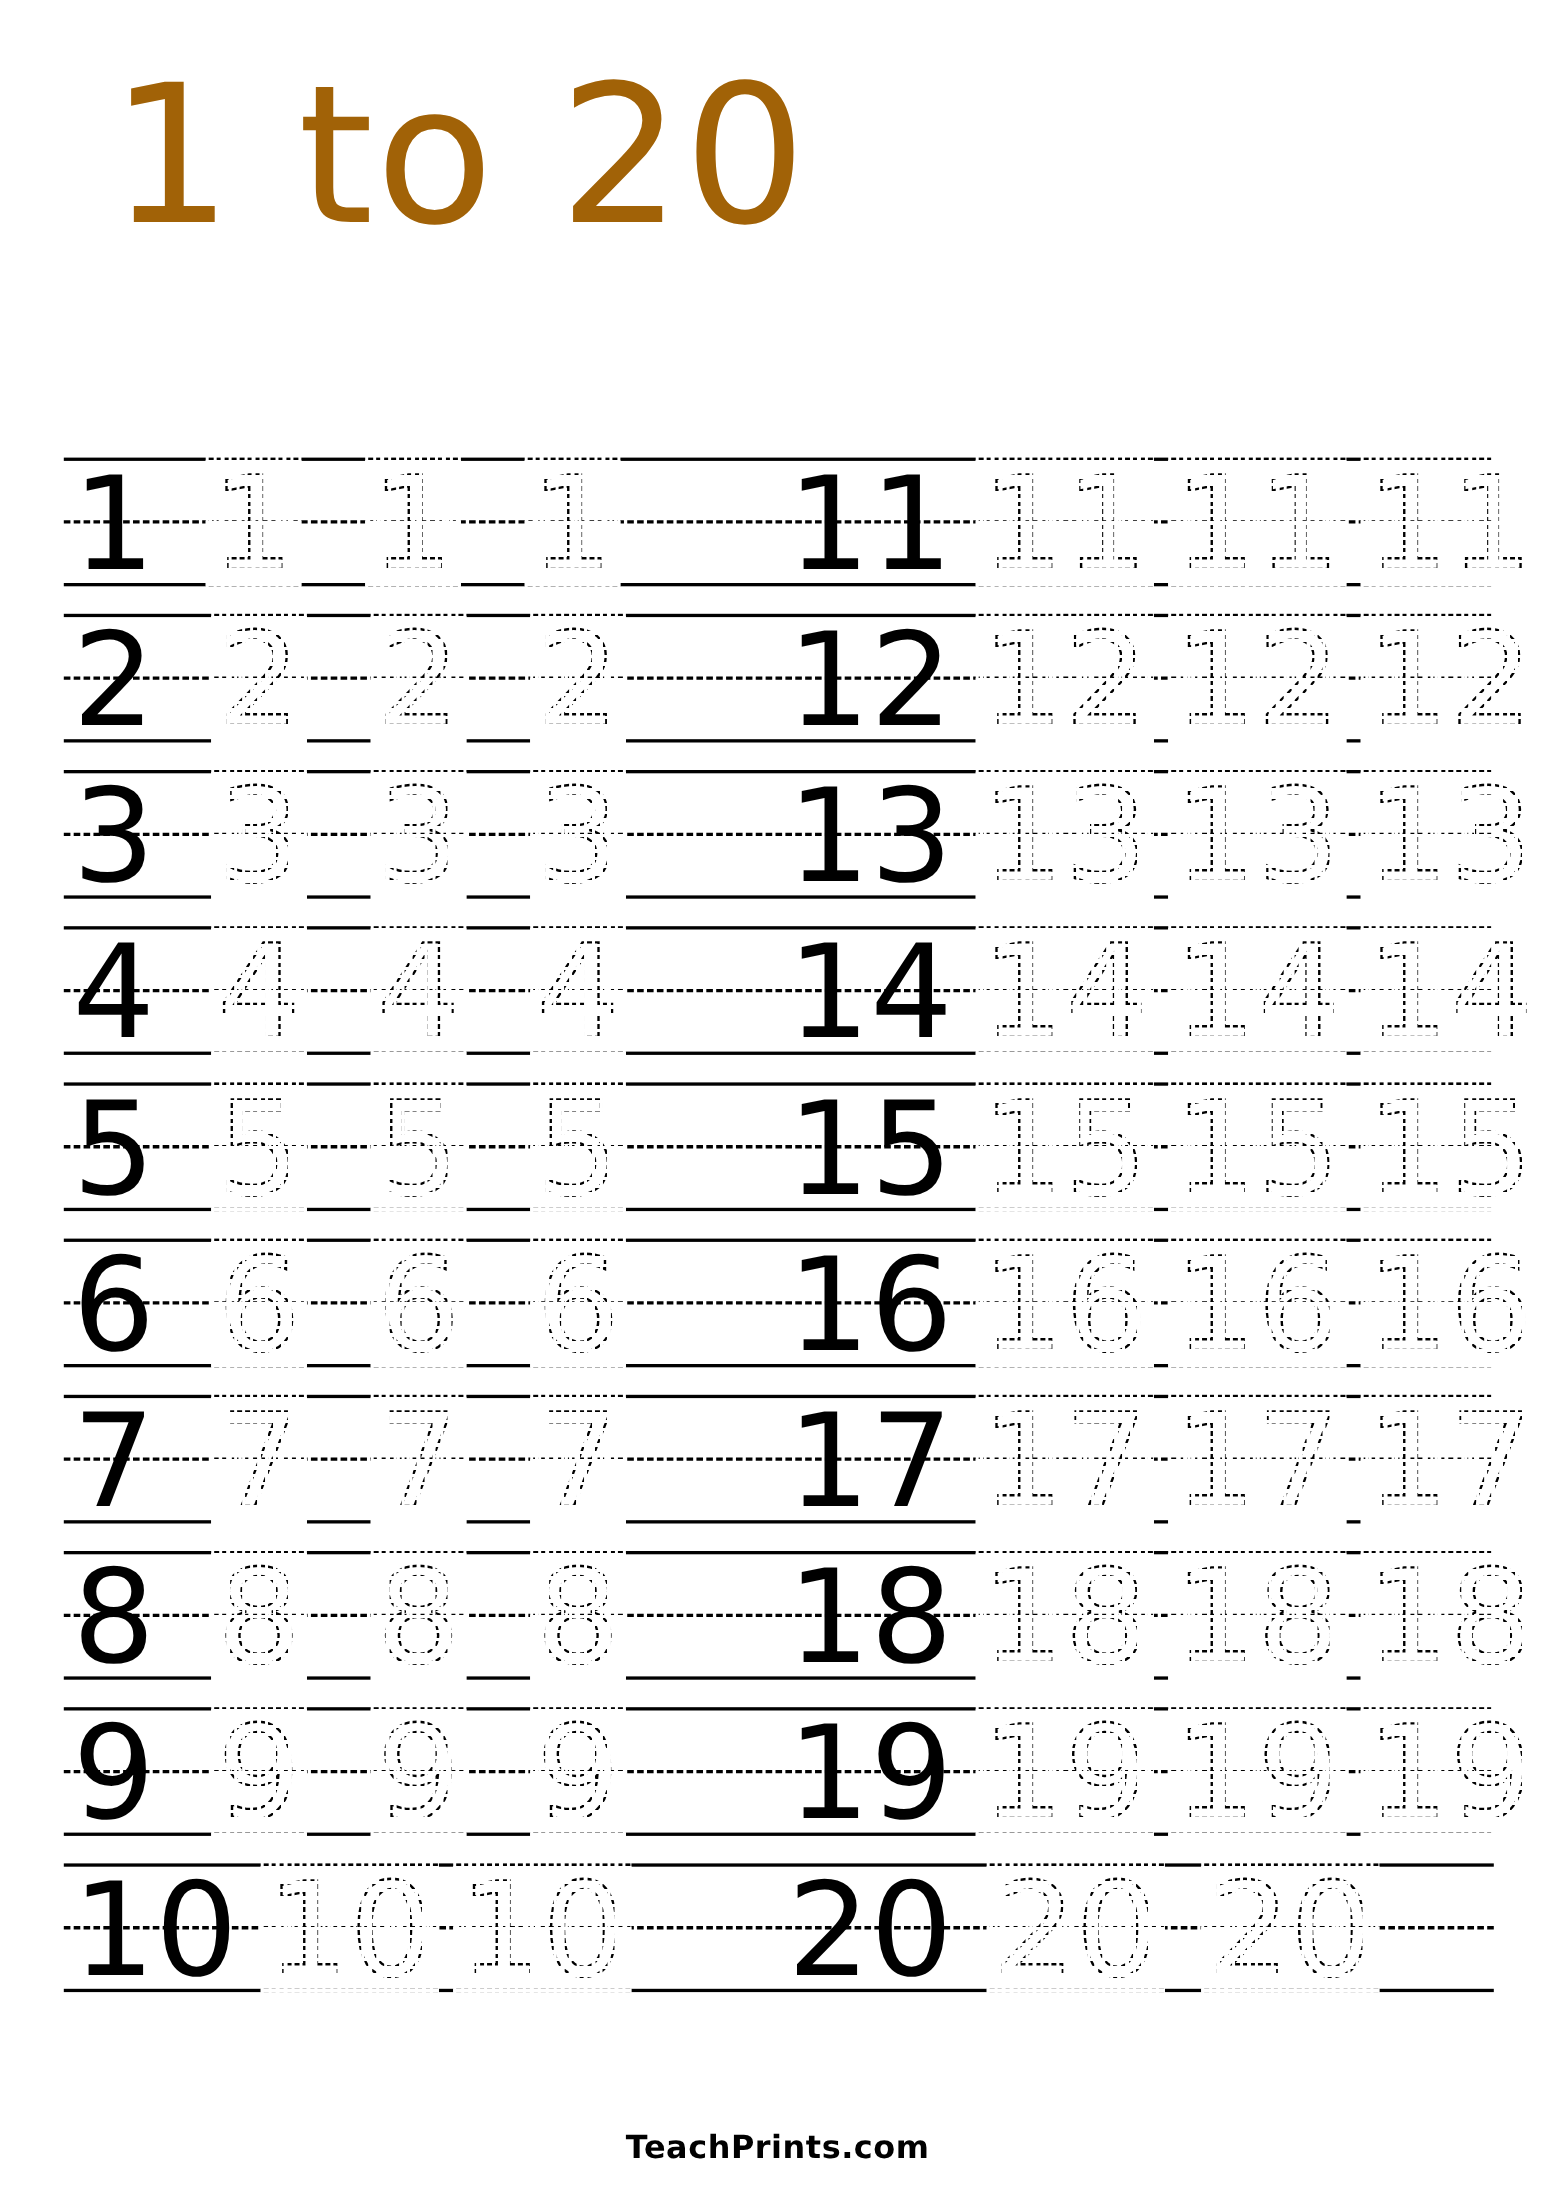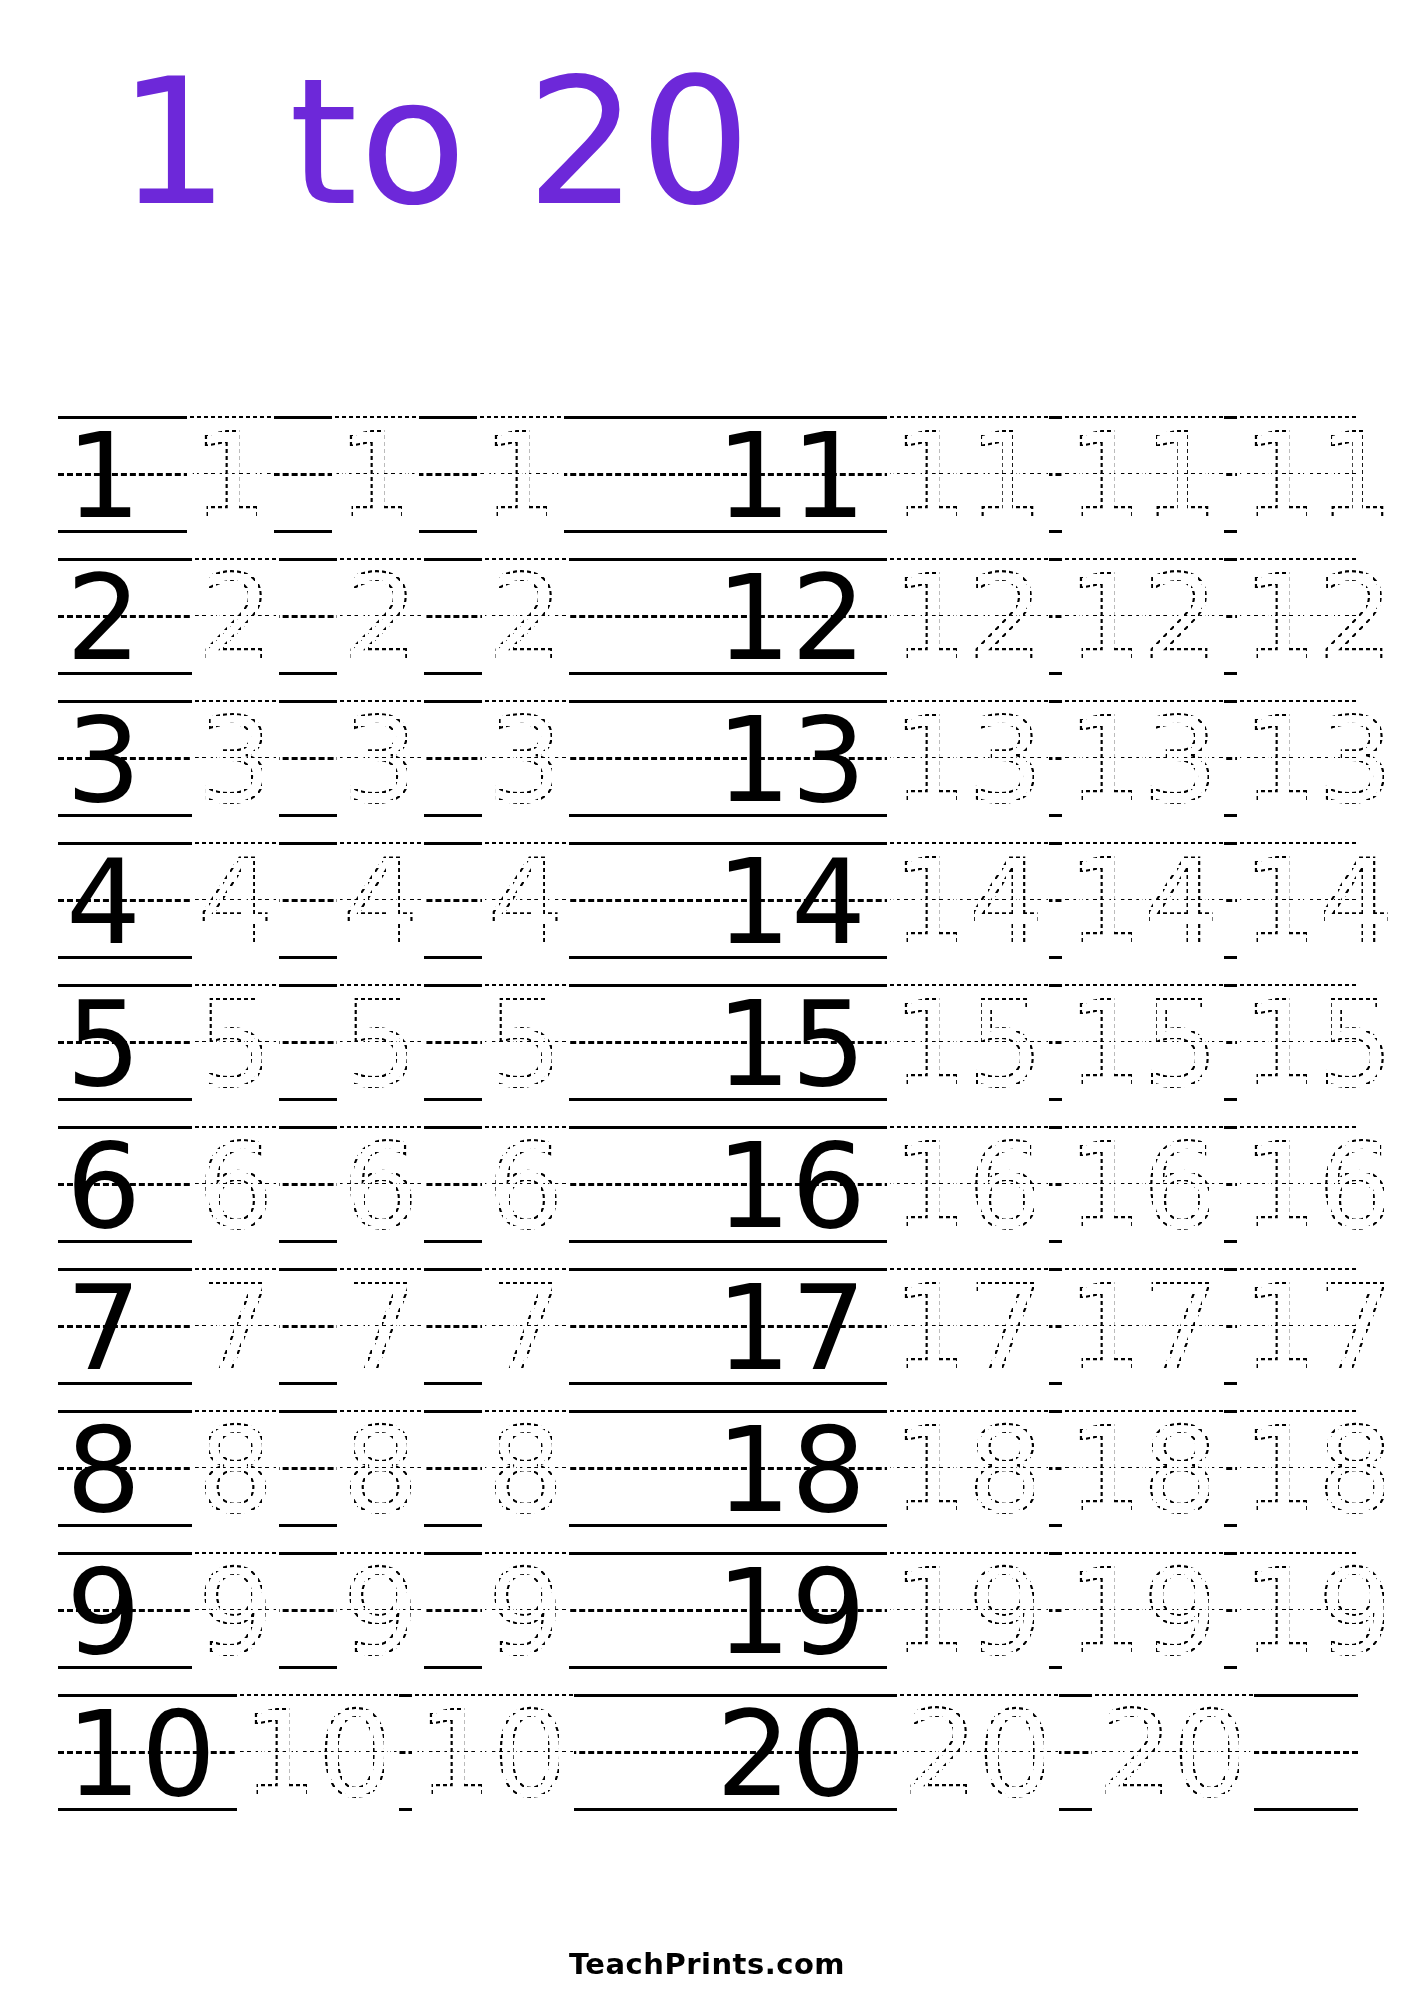--- a/index.html
+++ b/index.html
@@ -22,24 +22,23 @@
     background: #fff;
   }
   .title {
     position: absolute;
     left: 100px;
     top: 55px;
     font-family: "DejaVu Sans", sans-serif;
     font-size: 175px;
     font-weight: 400;
     letter-spacing: 2px;
-    color: #6d28d9;
+    color: #a16207;
     line-height: 1;
     white-space: nowrap;
-    margin-left: 18px;
   }
   .rows {
     position: absolute;
     left: 58px;
     top: 410px;
     width: 1300px;
   }
   .row {
     position: relative;
     width: 1300px;
@@ -118,21 +117,20 @@
     position: absolute;
     left: 0;
     top: 1935px;
     width: 1414px;
     text-align: center;
     font-family: "DejaVu Sans", sans-serif;
     font-size: 29px;
     font-weight: bold;
     color: #000;
     letter-spacing: 0.5px;
-    margin-top: 12px;
   }
 </style>
 </head>
 <body>
 
 <div class="page">
 
   <div class="title">1 to 20</div>
 
   <div class="rows">

